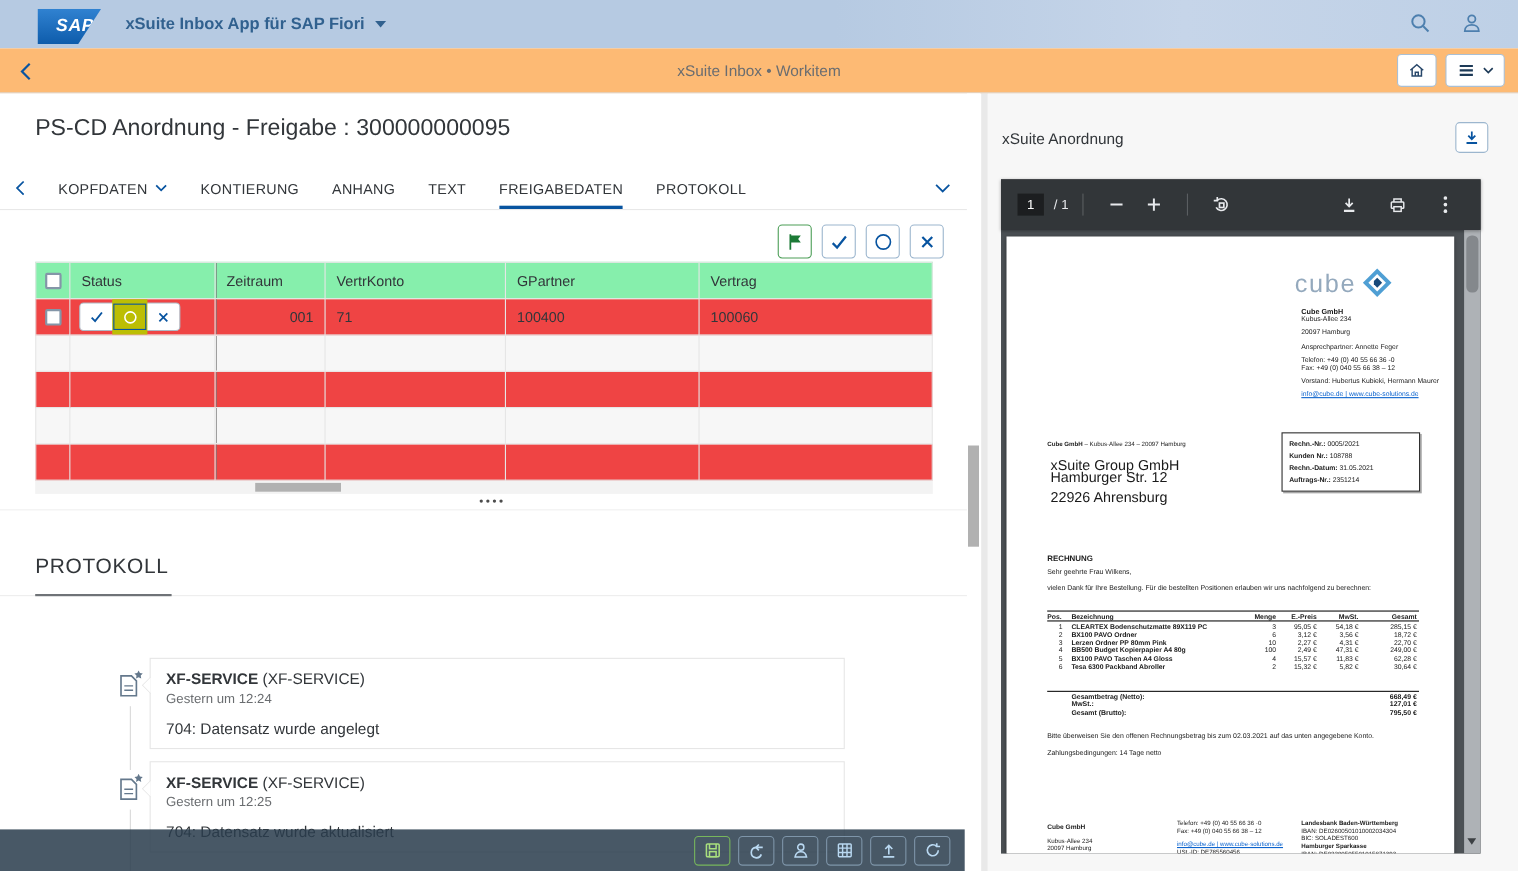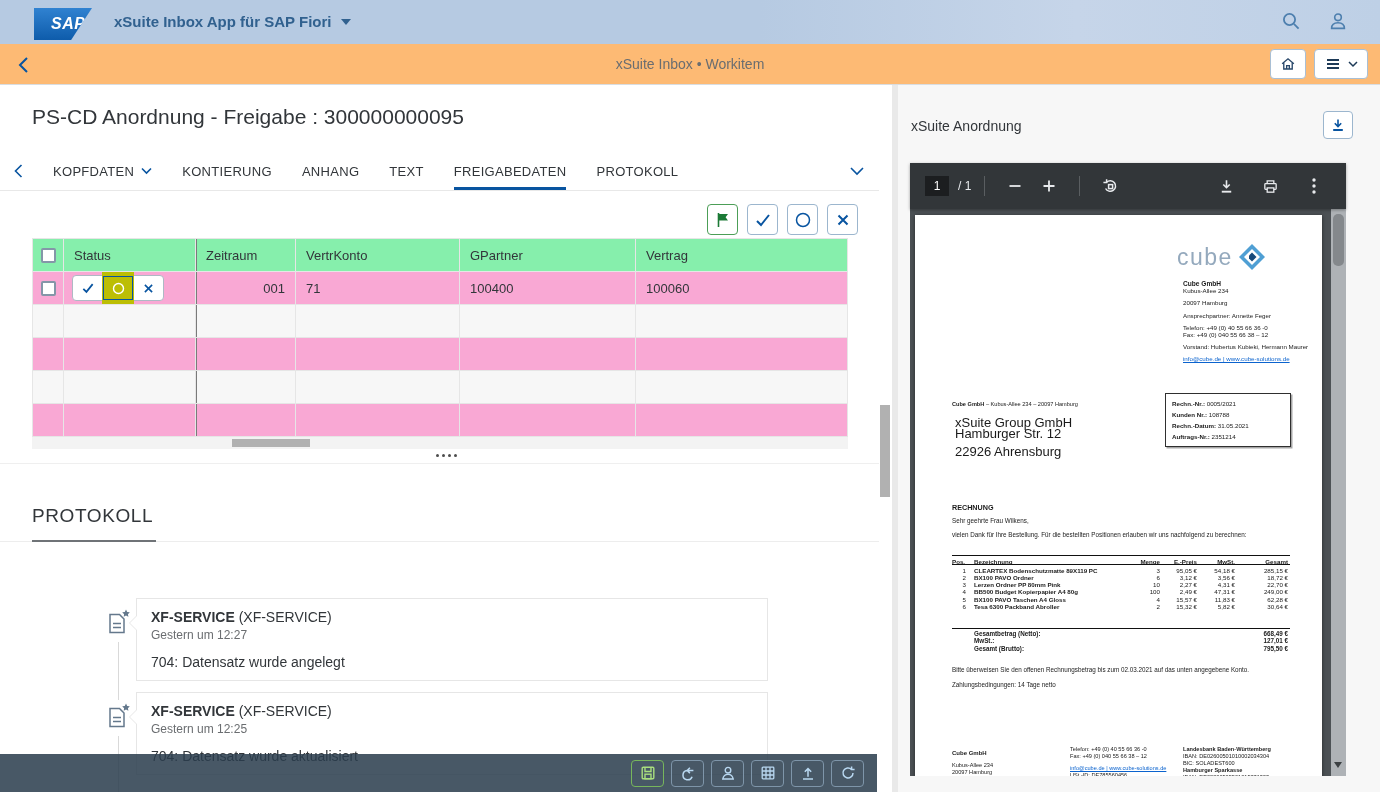--- a/index.html
+++ b/index.html
@@ -45,21 +45,21 @@
   .tabs-chevron { display:flex; align-items:center; }
   .tabs-overflow { margin-left:auto; display:flex; align-items:center; }
 
   .row-actions { position:absolute; right:34px; top:119px; display:flex; gap:9px; }
   .act-btn { width:31px; height:31px; border-radius:4px; background:#fff; border:1px solid #9cb6ce;
              display:flex; align-items:center; justify-content:center; }
   .act-btn.flag { border-color:#4c9e57; }
 
   
   .wtable { position:absolute; left:32px; top:153px; width:816px; font-size:13px; }
-  .trow { display:grid; grid-template-columns:32px 132px 100px 164px 176px 212px; background:#f9a8d4; }
+  .trow { display:grid; grid-template-columns:32px 132px 100px 164px 176px 212px; background:#ef4444; }
   .trow.head { height:34px; background:#86efac; border-top:1px solid #e6e6e6; font-size:13px; }
   .trow.body { height:33px; }
   .trow.alt { background:#f7f7f7; }
   .tcell { border-right:1px solid #e6e6e6; border-bottom:1px solid #e6e6e6;
            display:flex; align-items:center; padding:0 10px; overflow:hidden; }
   .tcell.first { border-left:1px solid #e6e6e6; justify-content:center; padding:0; }
   .tcell.darkl { box-shadow:inset 1px 0 0 #7a7a7a; }
   .tcell.num { justify-content:flex-end; }
   .cb { width:15px; height:15px; border:2px solid #8496a8; border-radius:2px; background:#fff; }
 
@@ -388,21 +388,21 @@
           <path d="M7 15.5h8M7 19.5h8" stroke-width="1.3"></path>
         <path d="M20 1.5l1.2 2.4 2.6.4-1.9 1.9.5 2.6-2.4-1.2-2.3 1.2.4-2.6-1.9-1.9 2.6-.4z" fill="#64788c" stroke="none"></path>
       </svg>
     </div>
     <div class="tl-conn" style="top:557px;height:58px"></div>
     <div class="tl-card" style="top:513px">
       <div class="entry-user">
         <span>XF-SERVICE</span>
         <span class="note"> <span>(XF-SERVICE)</span></span>
       </div>
-      <div class="entry-time">Gestern um 12:27</div>
+      <div class="entry-time">Gestern um 12:24</div>
       <div class="entry-msg">704: Datensatz wurde angelegt</div>
     </div>
 
     <div class="tl-icon" style="top:617px">
       <svg width="26" height="30" viewBox="0 0 26 30" fill="none" stroke="#64788c" stroke-width="1.5">
         <path d="M4 6.5h9.5L18 11v13.5H4z"></path>
           <path d="M7 15.5h8M7 19.5h8" stroke-width="1.3"></path>
         <path d="M20 1.5l1.2 2.4 2.6.4-1.9 1.9.5 2.6-2.4-1.2-2.3 1.2.4-2.6-1.9-1.9 2.6-.4z" fill="#64788c" stroke="none"></path>
       </svg>
     </div>

